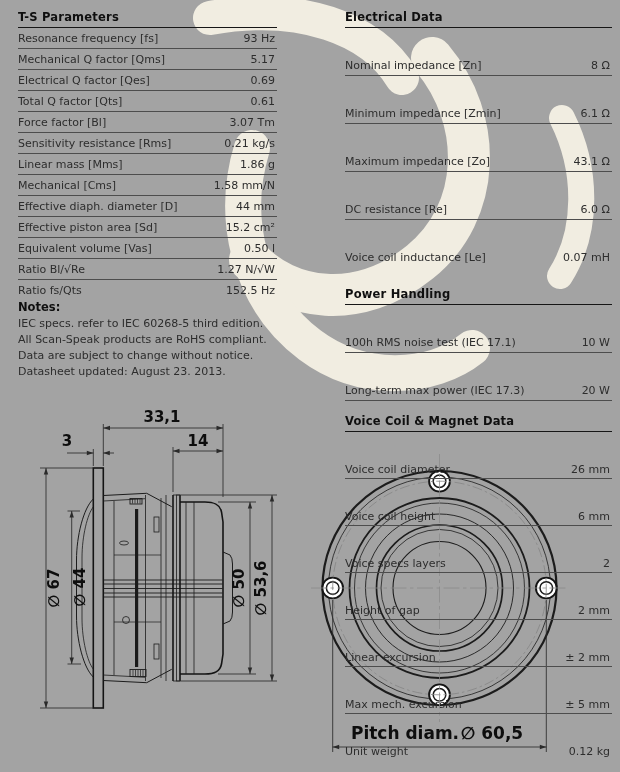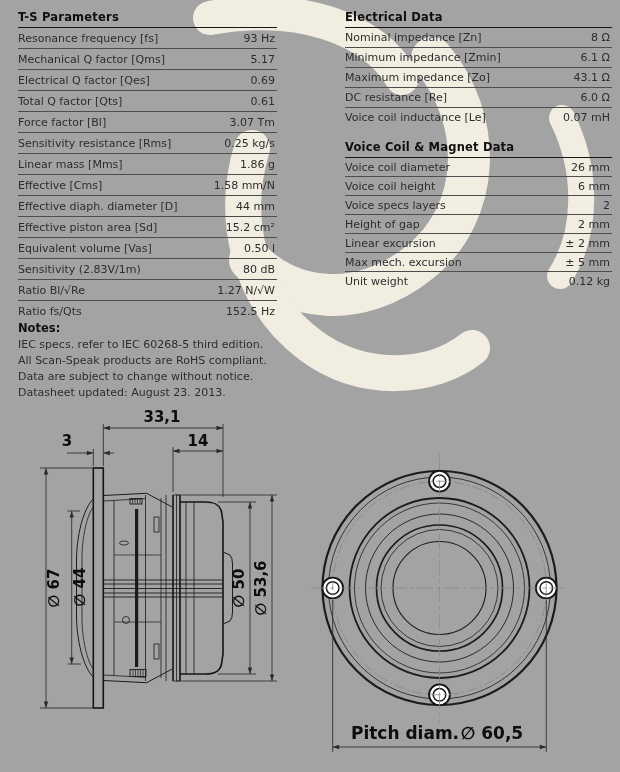--- a/index.html
+++ b/index.html
@@ -5,21 +5,21 @@
   html,body{margin:0;padding:0;background:#ffffff;}
   #canvas{position:relative;width:620px;height:772px;background:#a3a3a3;overflow:hidden;
           font-family:"DejaVu Sans","Liberation Sans",sans-serif;color:#2d2d2d;}
   #watermark{position:absolute;left:0;top:0;z-index:0;}
   #col-left{position:absolute;left:18px;top:10px;width:259px;z-index:2;}
   #col-right{position:absolute;left:345px;top:10px;width:267px;z-index:2;}
   .tbl-title{font-size:11.5px;font-weight:bold;color:#0f0f0f;padding-bottom:3px;
              border-bottom:1.7px solid #161616;letter-spacing:.2px;}
   .row{display:flex;justify-content:space-between;align-items:center;height:20px;
        border-bottom:1px solid #4d4d4d;font-size:11px;padding-right:2px;}
-  #col-right .row{height:19px;}
+  #col-right .row{height:19px;margin-top:28px;}
   #tbl-voice .row{height:18px;}
   .row .lbl{white-space:nowrap;}
   .row .val{white-space:nowrap;text-align:center;}
   .row.last{border-bottom:none;}
   #tbl-power{margin-top:20px;}
   #tbl-voice{margin-top:13px;}
   #notes{margin-top:0;width:300px;}
   .notes-title{font-size:11.5px;font-weight:bold;color:#101010;margin-bottom:2px;}
   .note-line{font-size:11px;line-height:16px;white-space:nowrap;}
   #side-view{position:absolute;left:10px;top:400px;z-index:1;}
@@ -65,45 +65,41 @@
       <div class="row">
           <span class="lbl">Total Q factor [Qts]</span>
           <span class="val">0.61</span>
         </div>
       <div class="row">
           <span class="lbl">Force factor [Bl]</span>
           <span class="val">3.07 Tm</span>
         </div>
       <div class="row">
           <span class="lbl">Sensitivity resistance [Rms]</span>
-          <span class="val">0.25 kg/s</span>
+          <span class="val">0.21 kg/s</span>
         </div>
       <div class="row">
           <span class="lbl">Linear mass [Mms]</span>
           <span class="val">1.86 g</span>
         </div>
       <div class="row">
-          <span class="lbl">Effective [Cms]</span>
+          <span class="lbl">Mechanical [Cms]</span>
           <span class="val">1.58 mm/N</span>
         </div>
       <div class="row">
           <span class="lbl">Effective diaph. diameter [D]</span>
           <span class="val">44 mm</span>
         </div>
       <div class="row">
           <span class="lbl">Effective piston area [Sd]</span>
           <span class="val">15.2 cm²</span>
         </div>
       <div class="row">
           <span class="lbl">Equivalent volume [Vas]</span>
           <span class="val">0.50 l</span>
-        </div>
-      <div class="row">
-          <span class="lbl">Sensitivity (2.83V/1m)</span>
-          <span class="val">80 dB</span>
         </div>
       <div class="row">
           <span class="lbl">Ratio Bl/√Re</span>
           <span class="val">1.27 N/√W</span>
         </div>
       <div class="row last">
           <span class="lbl">Ratio fs/Qts</span>
           <span class="val">152.5 Hz</span>
         </div>
     </section>
@@ -135,20 +131,31 @@
       <div class="row">
           <span class="lbl">DC resistance [Re]</span>
           <span class="val">6.0 Ω</span>
         </div>
       <div class="row last">
           <span class="lbl">Voice coil inductance [Le]</span>
           <span class="val">0.07 mH</span>
         </div>
     </section>
 
+    <section class="tbl" id="tbl-power">
+      <div class="tbl-title">Power Handling</div>
+      <div class="row">
+          <span class="lbl">100h RMS noise test (IEC 17.1)</span>
+          <span class="val">10 W</span>
+        </div>
+      <div class="row">
+          <span class="lbl">Long-term max power (IEC 17.3)</span>
+          <span class="val">20 W</span>
+        </div>
+    </section>
 
     <section class="tbl" id="tbl-voice">
       <div class="tbl-title">Voice Coil &amp; Magnet Data</div>
       <div class="row">
           <span class="lbl">Voice coil diameter</span>
           <span class="val">26 mm</span>
         </div>
       <div class="row">
           <span class="lbl">Voice coil height</span>
           <span class="val">6 mm</span>

